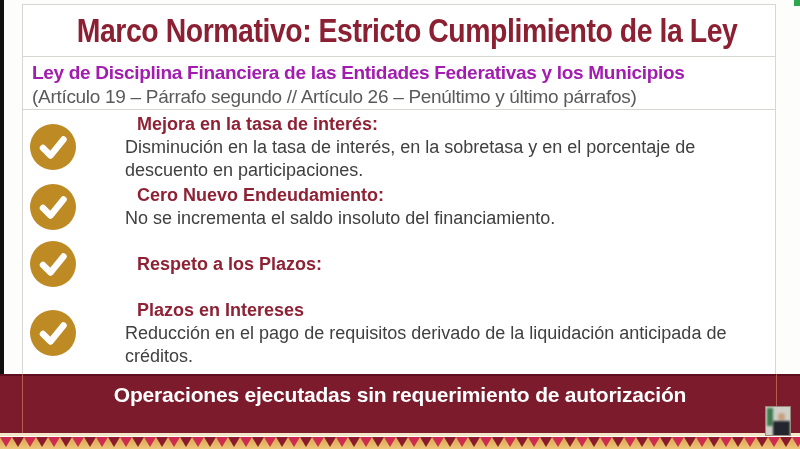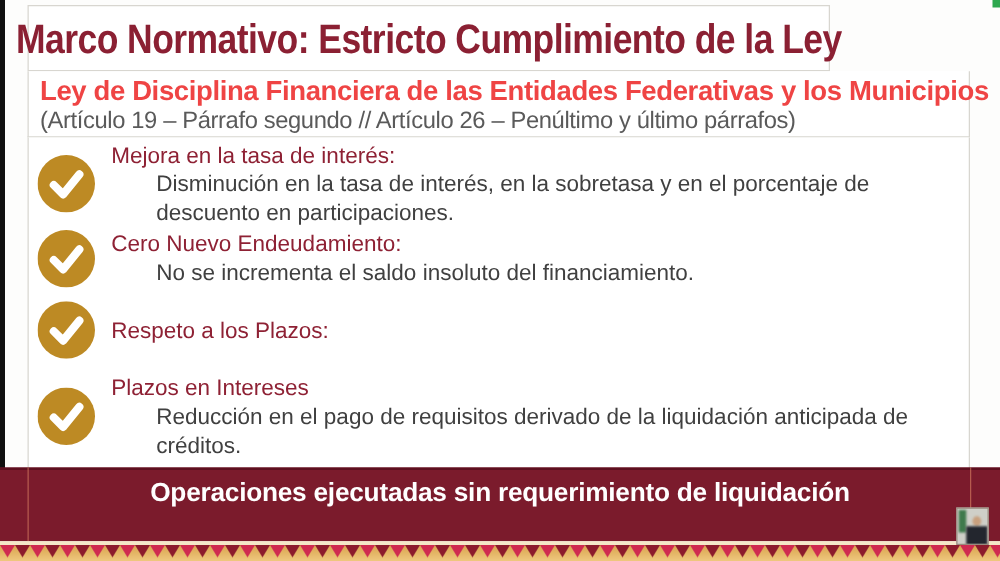--- a/index.html
+++ b/index.html
@@ -22,23 +22,23 @@
 
   .artifact {
     position: absolute; right: 0; top: 0;
     width: 6px; height: 6px;
     background: #2ea84f;
   }
 
   
   .titlebox {
     position: absolute; left: 22px; top: 4px;
-    width: 642px; height: 53px;
+    width: 754px; height: 53px;
     border: 1px solid #d8d6d0;
-    display: flex; align-items: center; justify-content: center;
+    display: flex; align-items: center; 
     background: #fff;
   }
   .title {
     color: #8b2033;
     font-size: 33px; font-weight: 700;
     letter-spacing: -0.5px;
     transform: scaleX(0.86);
     transform-origin: center;
     white-space: nowrap;
   }
@@ -47,21 +47,21 @@
   .lawbox {
     position: absolute; left: 22px; top: 57px;
     width: 754px; height: 53px;
     border-left: 1px solid #d8d6d0;
     border-right: 1px solid #d8d6d0;
     border-bottom: 1px solid #d8d6d0;
     background: #fff;
     padding: 4px 0 0 9px;
   }
   .law1 {
-    color: #ef4444; font-size: 22px; font-weight: 700;
+    color: #a21caf; font-size: 19px; font-weight: 700;
     letter-spacing: -0.3px; line-height: 24px; white-space: nowrap;
   }
   .law2 {
     color: #5a5a5a; font-size: 19px; font-weight: 400;
     letter-spacing: -0.3px; line-height: 24px; white-space: nowrap;
   }
 
   
   .bodybox {
     position: absolute; left: 22px; top: 110px;
@@ -76,22 +76,23 @@
     display: flex; align-items: center; gap: 13px;
   }
   .bullet .check { flex: 0 0 46px; width: 46px; height: 46px; }
   .b1 { top: 112px; height: 70px; }
   .b2 { top: 183px; height: 48px; gap: 13px; }
   .b3 { top: 229px; height: 70px; }
   .b4 { top: 299px; height: 68px; }
 
   .btext { width: 662px; }
   .bhead {
-    color: #8e2134; font-size: 18px; font-weight: 400;
+    color: #8e2134; font-size: 18px; font-weight: 700;
     line-height: 23px;
+    margin-left: 48px;
   }
   .bbody {
     color: #404040; font-size: 18px; font-weight: 400;
     line-height: 23px;
     margin-left: 36px;
   }
 
   
   .banner {
     position: absolute; left: 0; top: 374px;
@@ -200,21 +201,21 @@
         <path d="M13 24 l7.5 7.5 L33.5 15.5" fill="none" stroke="#ffffff" stroke-width="6.5" stroke-linecap="round" stroke-linejoin="round"></path>
       </svg>
     </span>
     <div class="btext">
       <div class="bhead">Plazos en Intereses</div>
       <div class="bbody">Reducción en el pago de requisitos derivado de la liquidación anticipada de créditos.</div>
     </div>
   </div>
 
   <div class="banner">
-    <div class="bl">Operaciones ejecutadas sin requerimiento de liquidación</div>
+    <div class="bl">Operaciones ejecutadas sin requerimiento de autorización</div>
   </div>
 
   <div class="vline vl-left"></div>
   <div class="vline vl-right"></div>
 
   <div class="creamline"></div>
 
   <div class="zigzag">
     <svg width="800" height="13" preserveAspectRatio="none">
       <defs>

